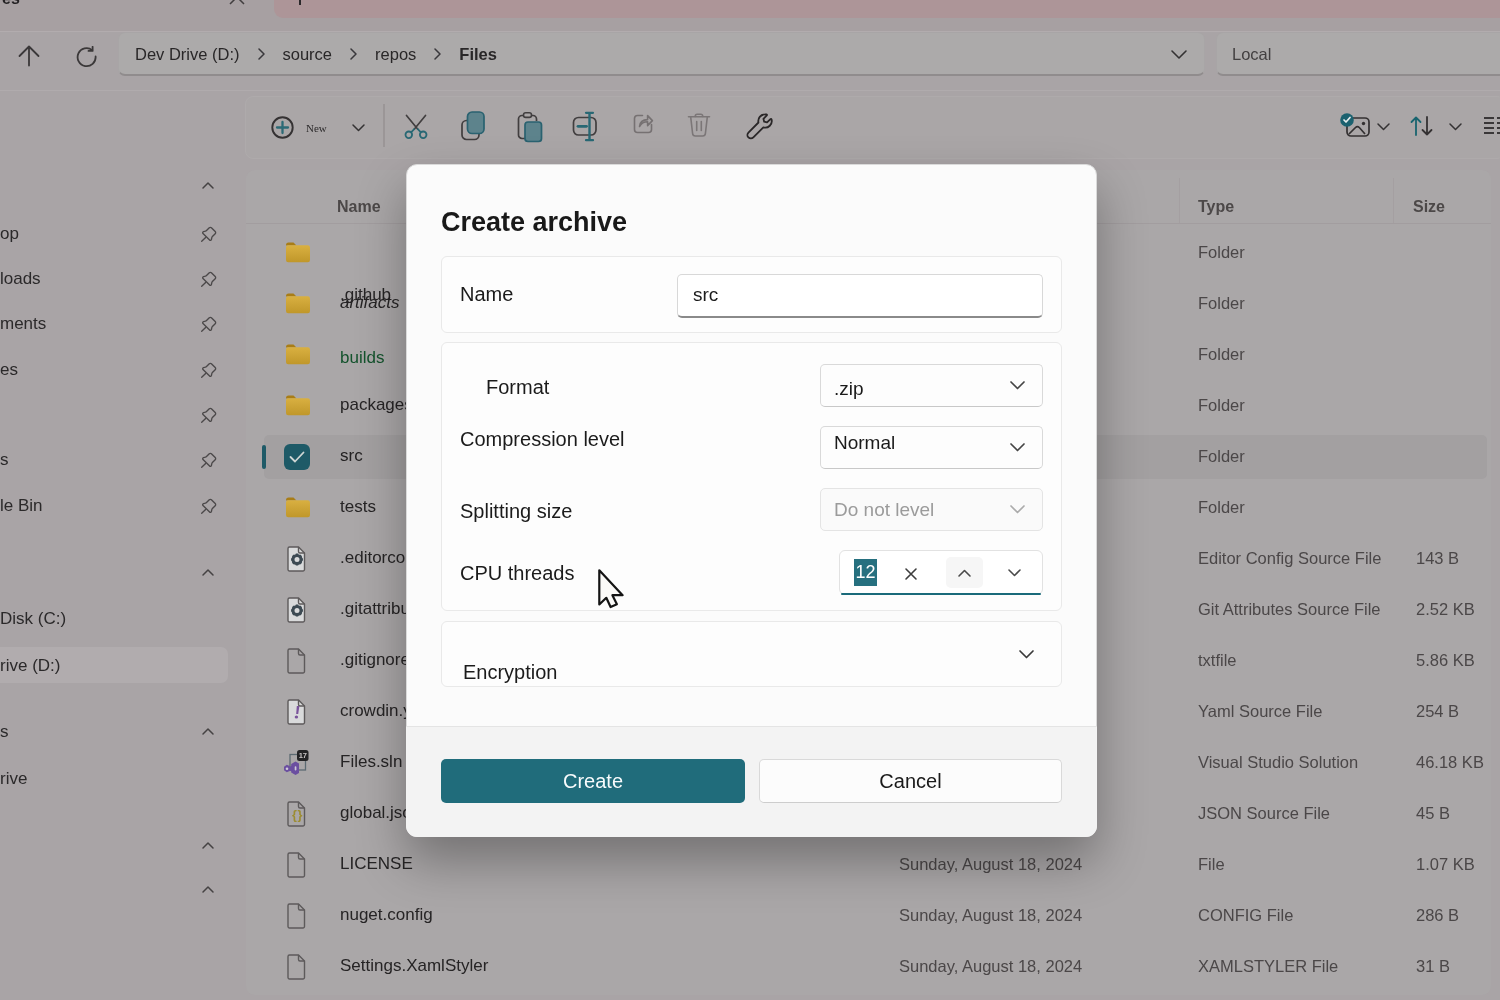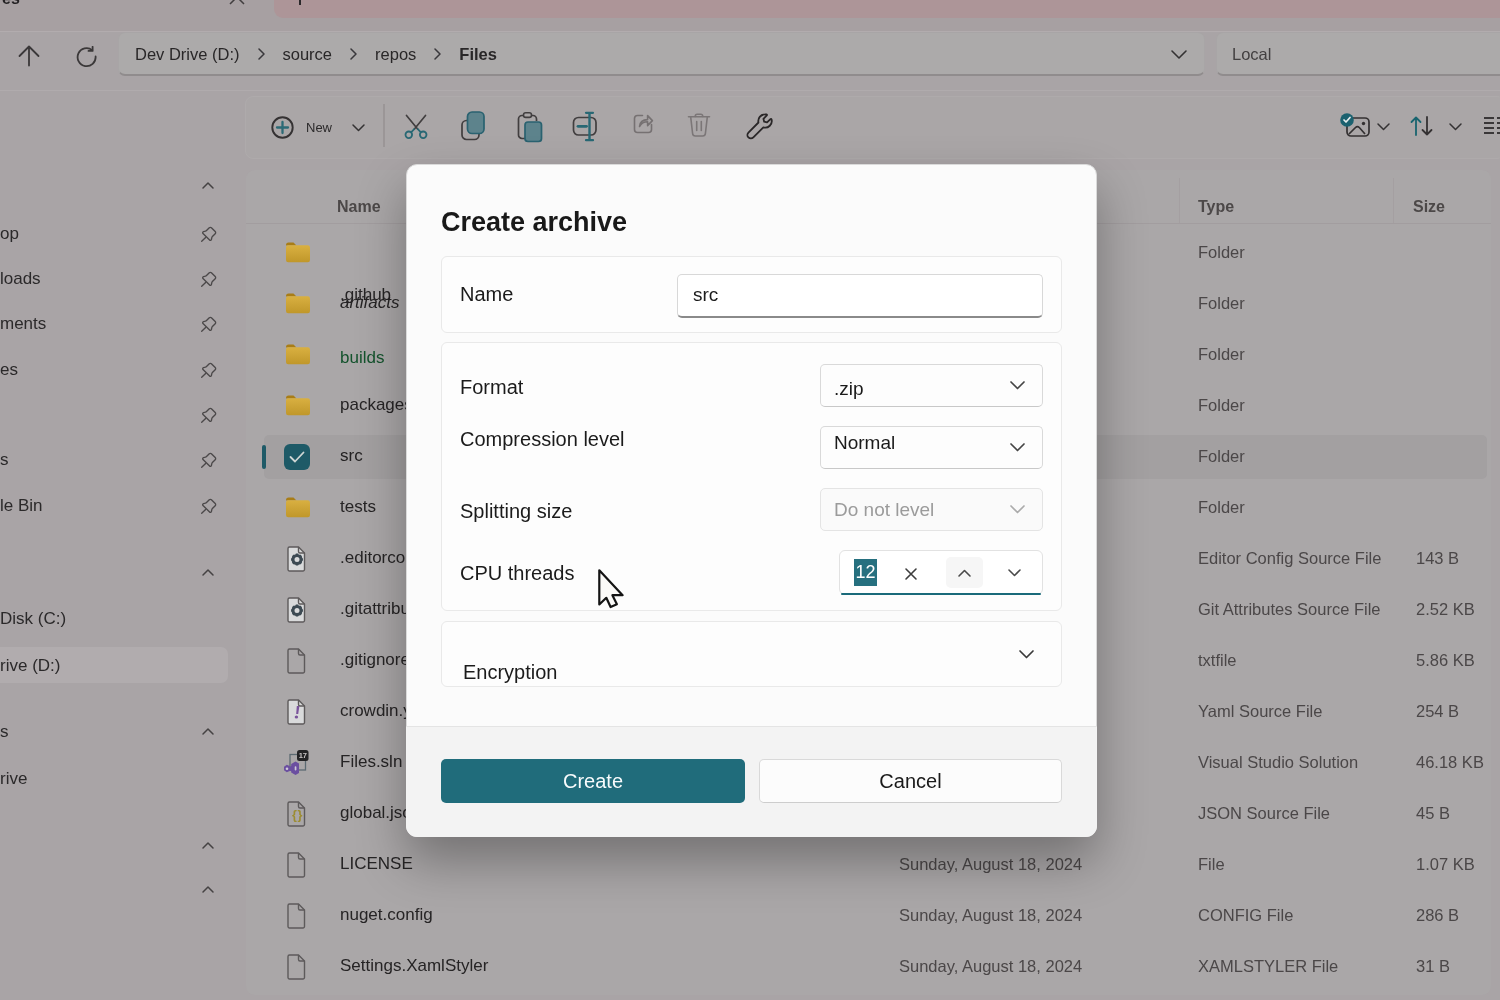--- a/index.html
+++ b/index.html
@@ -51,21 +51,21 @@
 <div class="abs" style="left:1232px;top:32px;height:44px;display:flex;align-items:center;font-size:16.5px;color:#434041;">Local</div>
 
 <div class="abs" style="left:0;top:90px;width:1500px;height:1px;background:#b0abad;"></div>
 
 <div class="abs" style="left:245px;top:96px;width:1260px;height:63px;background:#aaa6a7;border:1px solid #aeaaab;border-radius:8px;"></div>
 
 <svg class="abs" style="left:271px;top:116px;" width="23" height="23" viewBox="0 0 23 23">
     <circle cx="11.5" cy="11.5" r="10.2" stroke="#353233" stroke-width="1.9" fill="none"></circle>
     <path d="M11.5 6 L11.5 17 M6 11.5 L17 11.5" stroke="#2c6a76" stroke-width="2.3" stroke-linecap="round"></path>
   </svg>
-<div class="abs" style="left:306px;top:96px;height:63px;display:flex;align-items:center;font-size:13px;color:#2b292a;">New</div>
+<div class="abs" style="left:306px;top:96px;height:63px;display:flex;align-items:center;font-size:11px;color:#2b292a;font-family:Liberation Serif, serif;">New</div>
 <svg class="abs" style="left:351px;top:123px;" width="15" height="10" viewBox="0 0 15 10">
     <path d="M2 2 L7.5 7.5 L13 2" stroke="#343233" stroke-width="1.5" fill="none" stroke-linecap="round" stroke-linejoin="round"></path>
   </svg>
 <div class="abs" style="left:383px;top:104px;width:1.5px;height:43px;background:#9b9697;"></div>
 
 <svg class="abs" style="left:403px;top:114px;" width="26" height="26" viewBox="0 0 26 26">
     <g fill="none" stroke-linecap="round">
       <path d="M3.5 1.5 L14.8 15.2 M22.5 1.5 L11.2 15.2" stroke="#413e3f" stroke-width="1.7"></path>
       <path d="M11.2 15.2 L8.3 18.2 M14.8 15.2 L17.7 18.2" stroke="#286874" stroke-width="1.7"></path>
       <circle cx="5.8" cy="20.8" r="3.3" stroke="#286874" stroke-width="1.8"></circle>
@@ -298,21 +298,21 @@
 <div class="abs" style="left:406px;top:164px;width:691px;height:673px;background:#fbfbfb;border:1px solid #dadada;border-radius:11px;box-shadow:0 24px 50px rgba(0,0,0,0.32);"></div>
 <div class="abs" style="left:406px;top:726px;width:691px;height:111px;background:#f3f3f3;border-top:1px solid #e4e4e4;border-radius:0 0 11px 11px;"></div>
 <div class="abs" style="left:441px;top:207px;font-size:27px;font-weight:700;color:#191919;">Create archive</div>
 
 <div class="abs" style="left:441px;top:256px;width:621px;height:77px;background:#fdfdfd;border:1px solid #e9e9e9;border-radius:6px;"></div>
 <div class="abs" style="left:460px;top:256px;height:77px;display:flex;align-items:center;font-size:20px;color:#1b1b1b;">Name</div>
 <div class="abs" style="left:677px;top:274px;width:366px;height:44px;background:#ffffff;border:1px solid #d8d8d8;border-bottom:2.5px solid #8a8a8a;border-radius:5px;"></div>
 <div class="abs" style="left:693px;top:274px;height:42px;display:flex;align-items:center;font-size:19px;color:#1b1b1b;">src</div>
 
 <div class="abs" style="left:441px;top:342px;width:621px;height:269px;background:#fdfdfd;border:1px solid #e9e9e9;border-radius:6px;"></div>
-<div class="abs" style="left:460px;top:376px;font-size:20px;color:#1b1b1b;">Format</div>
+<div class="abs" style="left:486px;top:376px;font-size:20px;color:#1b1b1b;">Format</div>
 <div class="abs" style="left:460px;top:428px;font-size:20px;color:#1b1b1b;">Compression level</div>
 <div class="abs" style="left:460px;top:500px;font-size:20px;color:#1b1b1b;">Splitting size</div>
 <div class="abs" style="left:460px;top:562px;font-size:20px;color:#1b1b1b;">CPU threads</div>
 
 <div class="abs" style="left:820px;top:364px;width:223px;height:43px;background:#fdfdfd;border:1px solid #d9d9d9;border-bottom-color:#c8c8c8;border-radius:5px;"></div>
 <div class="abs" style="left:834px;top:364px;height:49px;display:flex;align-items:center;font-size:19px;color:#1b1b1b;">.zip</div>
 <svg class="abs" style="left:1009px;top:380px;" width="17" height="11" viewBox="0 0 17 11">
     <path d="M2 2 L8.5 8.5 L15 2" stroke="#454545" stroke-width="1.7" fill="none" stroke-linecap="round" stroke-linejoin="round"></path>
   </svg>
 

